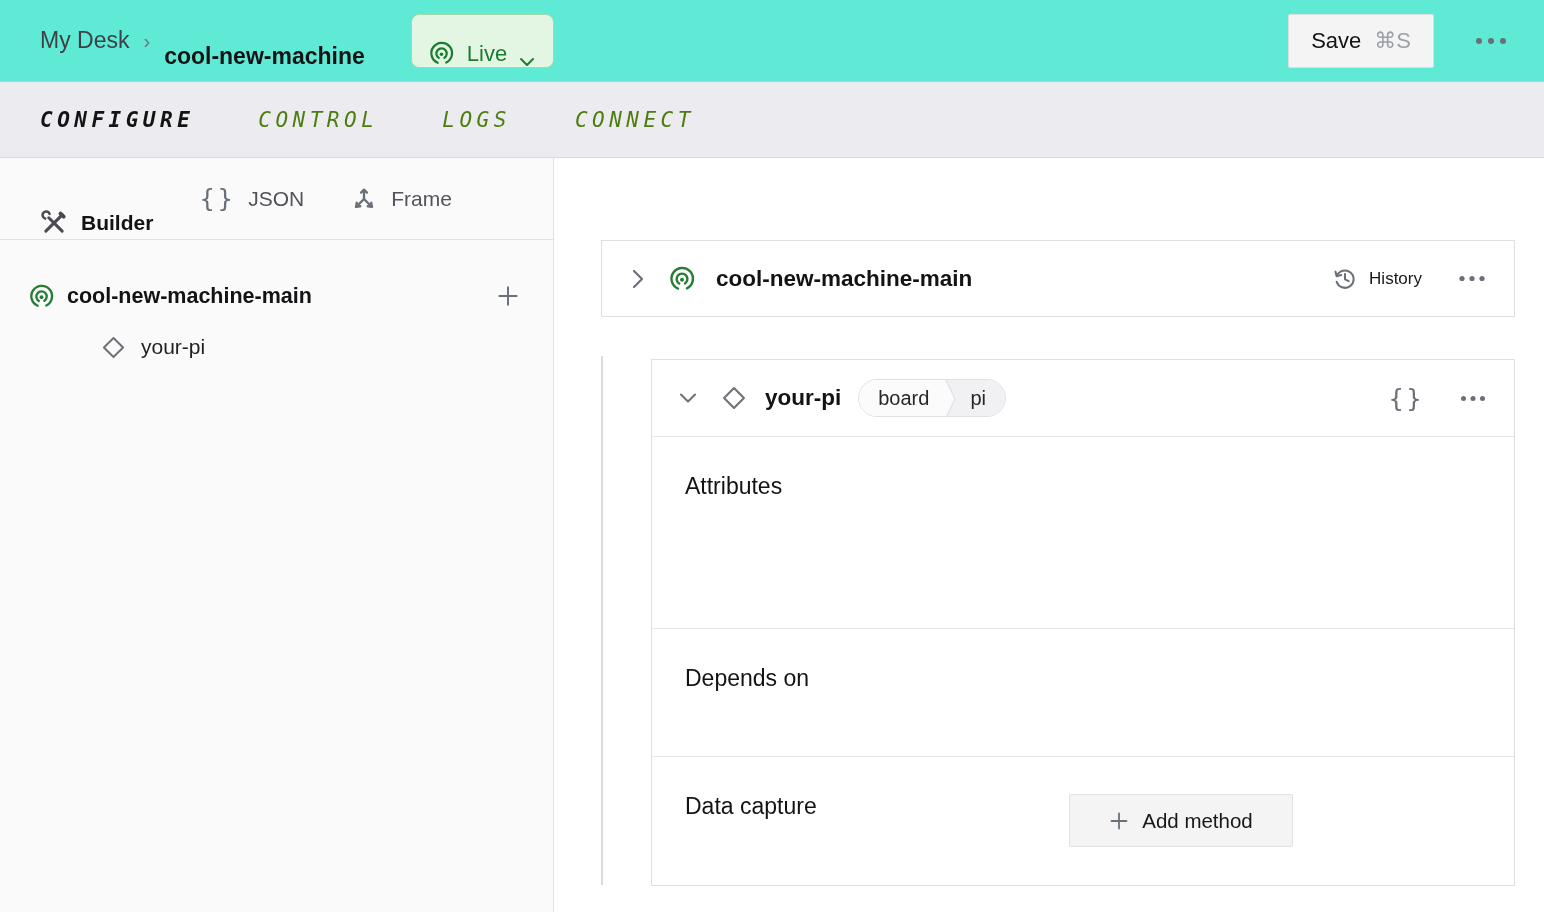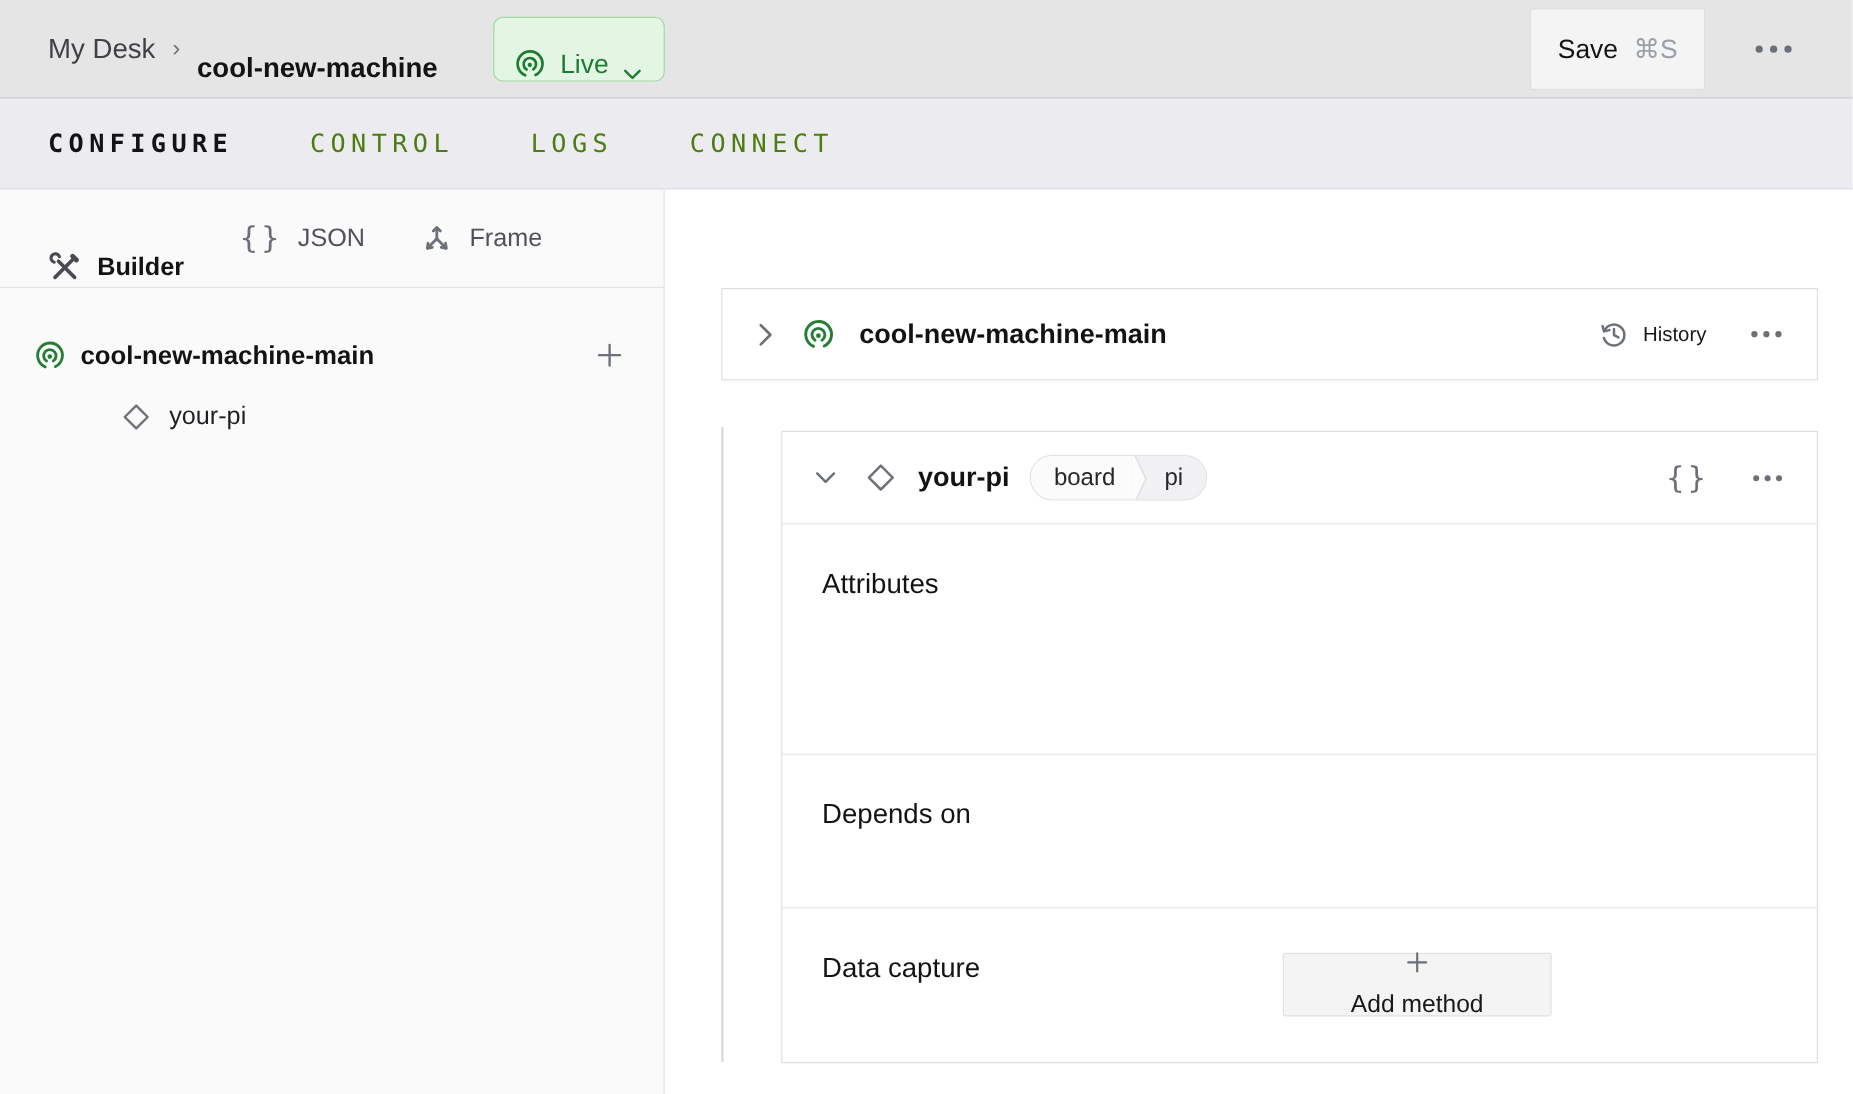--- a/index.html
+++ b/index.html
@@ -6,47 +6,47 @@
   html,body { background:#fff; }
   .app {
     position:relative; width:1544px; height:912px; overflow:hidden;
     font-family:"Liberation Sans", sans-serif; color:#1A1A1E; background:#fff;
   }
   svg { display:block; }
 
   
   .top-header {
     position:absolute; left:0; top:0; width:1544px; height:81px;
-    background:#e5e5e5; display:flex; align-items:center; padding:0 45px 0 40px;
+    background:#5eead4; display:flex; align-items:center; padding:0 32px 0 40px;
   }
   .breadcrumb { display:flex; align-items:center; gap:14px; font-size:23px; }
   .crumb-parent { color:#3F3F46; }
   .crumb-sep { color:#71717A; font-size:20px; padding-top:2px; }
   .crumb-current { color:#131316; font-weight:bold;margin-top:32px; }
   .live-badge {
     margin-left:46px; height:54px; display:flex; align-items:flex-end; gap:12px;
     padding:0 18px 0 16px; border-radius:8px; cursor:pointer;
     background:#E3F6E3; border:1px solid #A6D7A8; color:#1B7C30; font-size:22px;
   }
   .spacer { flex:1; }
   .save-btn {
-    height:68px; display:flex; align-items:center; gap:13px; padding:0 22px;
+    height:54px; display:flex; align-items:center; gap:13px; padding:0 22px;
     background:#F4F4F5; border:1px solid #DEDEE1; border-radius:2px;
     font-size:22px; cursor:pointer; font-family:"Liberation Sans", sans-serif;
   }
   .save-label { color:#131316; }
   .save-shortcut { color:#9A9FA8; }
   .overflow-btn { margin-left:36px; padding:8px 4px; cursor:pointer; }
 
   
   .tabbar {
     position:absolute; left:0; top:81px; width:1544px; height:77px;
     background:#ECECF0; border-top:1px solid #C8C8CD; border-bottom:1px solid #DADADE;
     display:flex; align-items:center; gap:64px; padding-left:40px;
-    font-family:"DejaVu Sans Mono", monospace; font-size:21px; letter-spacing:4.5px;
+    font-family:"DejaVu Sans Mono", monospace; font-size:21px; letter-spacing:4.5px;font-style:italic;
   }
   .tab { color:#4d7c0f; cursor:pointer; }
   .tab.active { color:#131316; font-weight:bold; }
 
   
   .sidebar {
     position:absolute; left:0; top:158px; width:554px; height:754px;
     background:#FAFAFA; border-right:1px solid #E2E2E5;
   }
   .mode-row {
@@ -111,21 +111,21 @@
     font-size:20.5px; color:#18181B; cursor:pointer; font-family:"Liberation Sans", sans-serif;
   }
   .dep-select {
     margin-top:38px; width:398px; height:53px; display:flex; align-items:center;
     background:#fff; border:1px solid #D6D6DA; border-radius:2px; padding:0 18px 0 20px; cursor:pointer;
   }
   .dep-placeholder { font-size:20.5px; color:#98A0AA; flex:1; }
   .add-method-btn {
     margin-top:37px; width:224px; height:53px; display:flex; align-items:center; justify-content:center;
     gap:13px; background:#F4F4F5; border:1px solid #E2E2E5; border-radius:2px;
-    font-size:20.5px; color:#18181B; cursor:pointer; font-family:"Liberation Sans", sans-serif;flex-direction:column;
+    font-size:20.5px; color:#18181B; cursor:pointer; font-family:"Liberation Sans", sans-serif;
   }
 </style>
 </head>
 <body>
 
 <div class="app">
 
   <div class="top-header">
     <div class="breadcrumb">
       <span class="crumb-parent">My Desk</span>

